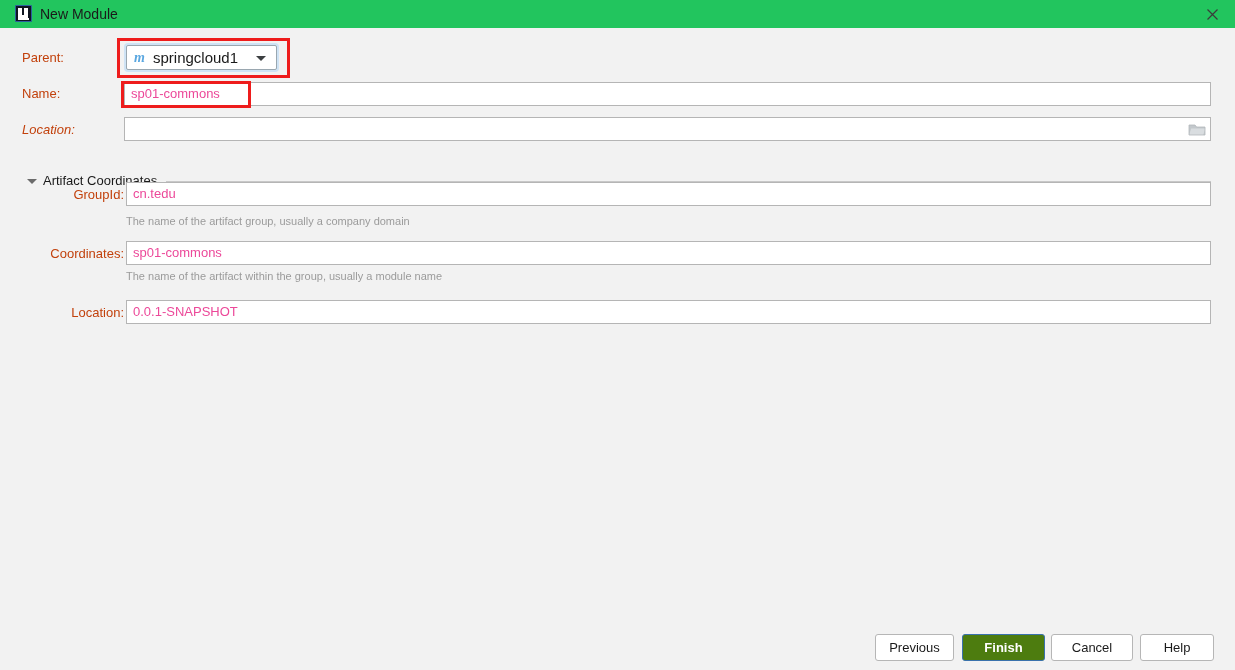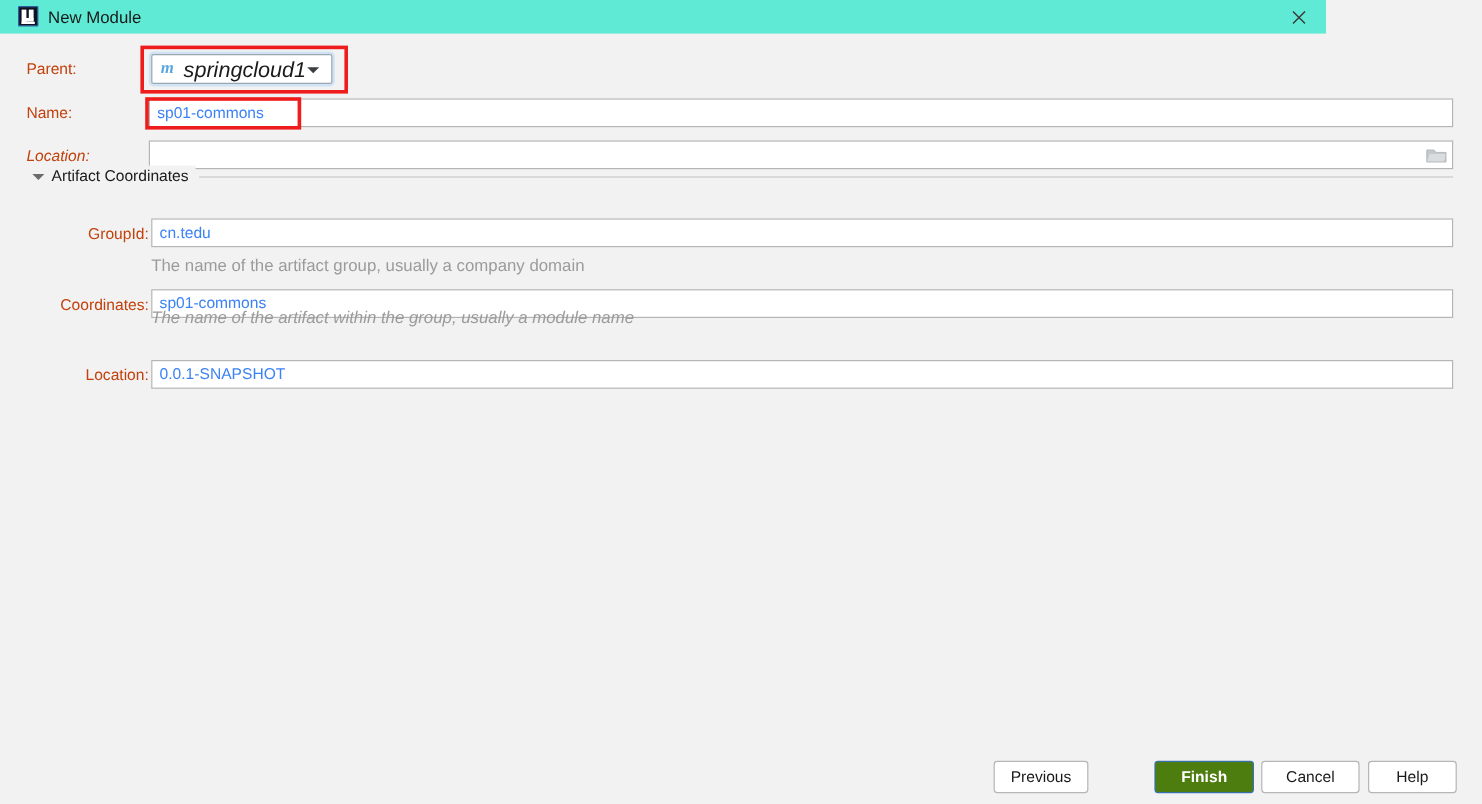--- a/index.html
+++ b/index.html
@@ -13,22 +13,22 @@
     font-size: 13px;
     color: #1a1a1a;
     overflow: hidden;
     position: relative;
   }
 
   
   #titlebar {
     position: absolute;
     left: 0; top: 0;
-    width: 1105px; height: 28px;
-    background: #5eead4;
+    width: 1235px; height: 28px;
+    background: #22c55e;
   }
   #app-icon {
     position: absolute;
     left: 15px; top: 5px;
     width: 17px; height: 17px;
     background: #0f1420;
     border: 1px solid #2c5f9e;
     border-radius: 1px;
     overflow: hidden;
   }
@@ -76,21 +76,21 @@
   .label-right {
     text-align: right;
   }
 
   .textfield {
     position: absolute;
     background: #ffffff;
     border: 1px solid #b5b5b5;
     font-family: "Liberation Sans", sans-serif;
     font-size: 13px;
-    color: #3b82f6;
+    color: #ec4899;
     padding: 0 6px;
     line-height: 22px;
     height: 24px;
     white-space: nowrap;
     overflow: hidden;
   }
 
   
   #parent-combo {
     position: absolute;
@@ -107,25 +107,24 @@
     font-family: "Liberation Serif", serif;
     font-style: italic;
     font-weight: bold;
     font-size: 14px;
     color: #5aa7e0;
     line-height: 16px;
   }
   #parent-value {
     position: absolute;
     left: 26px; top: 4px;
-    font-size: 18px;
-    line-height: 16px;
-    color: #1a1a1a;
-    white-space: nowrap;
-    font-style: italic;
+    font-size: 15px;
+    line-height: 16px;
+    color: #1a1a1a;
+    white-space: nowrap;
   }
   #parent-arrow {
     position: absolute;
     right: 10px; top: 10px;
     width: 0; height: 0;
     border-left: 5px solid transparent;
     border-right: 5px solid transparent;
     border-top: 5px solid #3c3f41;
   }
 
@@ -148,21 +147,21 @@
   #location-browse {
     position: absolute;
     right: 4px; top: 4px;
     width: 18px; height: 15px;
     cursor: pointer;
   }
 
   
   #artifact-header {
     position: absolute;
-    left: 0; top: 137px;
+    left: 0; top: 171px;
     width: 1013px; height: 20px;
   }
   #artifact-triangle {
     position: absolute;
     left: 27px; top: 8px;
     width: 0; height: 0;
     border-left: 5px solid transparent;
     border-right: 5px solid transparent;
     border-top: 5px solid #6b6b6b;
     cursor: pointer;
@@ -179,21 +178,21 @@
   }
   #artifact-rule {
     position: absolute;
     left: 166px; top: 10px;
     width: 1045px; height: 1px;
     background: #c8c8c8;
   }
 
   .hint {
     position: absolute;
-    font-size: 14px;
+    font-size: 11px;
     color: #9b9b9b;
     line-height: 16px;
     white-space: nowrap;
   }
 
   
   .btn {
     position: absolute;
     height: 27px;
     background: #ffffff;
@@ -206,21 +205,21 @@
     text-align: center;
     cursor: pointer;
     white-space: nowrap;
   }
   .btn.primary {
     background: #4d7c0f;
     border: 1px solid #3a72ad;
     color: #ffffff;
     font-weight: bold;
   }
-  #btn-previous { left: 828px; top: 634px; width: 79px; }
+  #btn-previous { left: 875px; top: 634px; width: 79px; }
   #btn-finish   { left: 962px; top: 634px; width: 83px; }
   #btn-cancel   { left: 1051px; top: 634px; width: 82px; }
   #btn-help     { left: 1140px; top: 634px; width: 74px; }
 </style>
 </head>
 <body>
 
 <div id="titlebar">
   <div id="app-icon">
     <div class="ij-l"></div>
@@ -265,21 +264,21 @@
   <div id="artifact-title">Artifact Coordinates</div>
   <div id="artifact-rule"></div>
 </div>
 
 <div class="row-label label-right" style="left:24px; top:187px; width:100px;">GroupId:</div>
 <div class="textfield" style="left:126px; top:182px; width:1085px;">cn.tedu</div>
 <div class="hint" style="left:126px; top:213px;">The name of the artifact group, usually a company domain</div>
 
 <div class="row-label label-right" style="left:24px; top:246px; width:100px;">Coordinates:</div>
 <div class="textfield" style="left:126px; top:241px; width:1085px;">sp01-commons</div>
-<div class="hint" style="left:126px; top:256px;font-style:italic;">The name of the artifact within the group, usually a module name</div>
+<div class="hint" style="left:126px; top:268px;">The name of the artifact within the group, usually a module name</div>
 
 <div class="row-label label-right" style="left:24px; top:305px; width:100px;">Location:</div>
 <div class="textfield" style="left:126px; top:300px; width:1085px;">0.0.1-SNAPSHOT</div>
 
 <div class="redbox" id="redbox-parent"></div>
 <div class="redbox" id="redbox-name"></div>
 
 <div class="btn" id="btn-previous">Previous</div>
 <div class="btn primary" id="btn-finish">Finish</div>
 <div class="btn" id="btn-cancel">Cancel</div>

